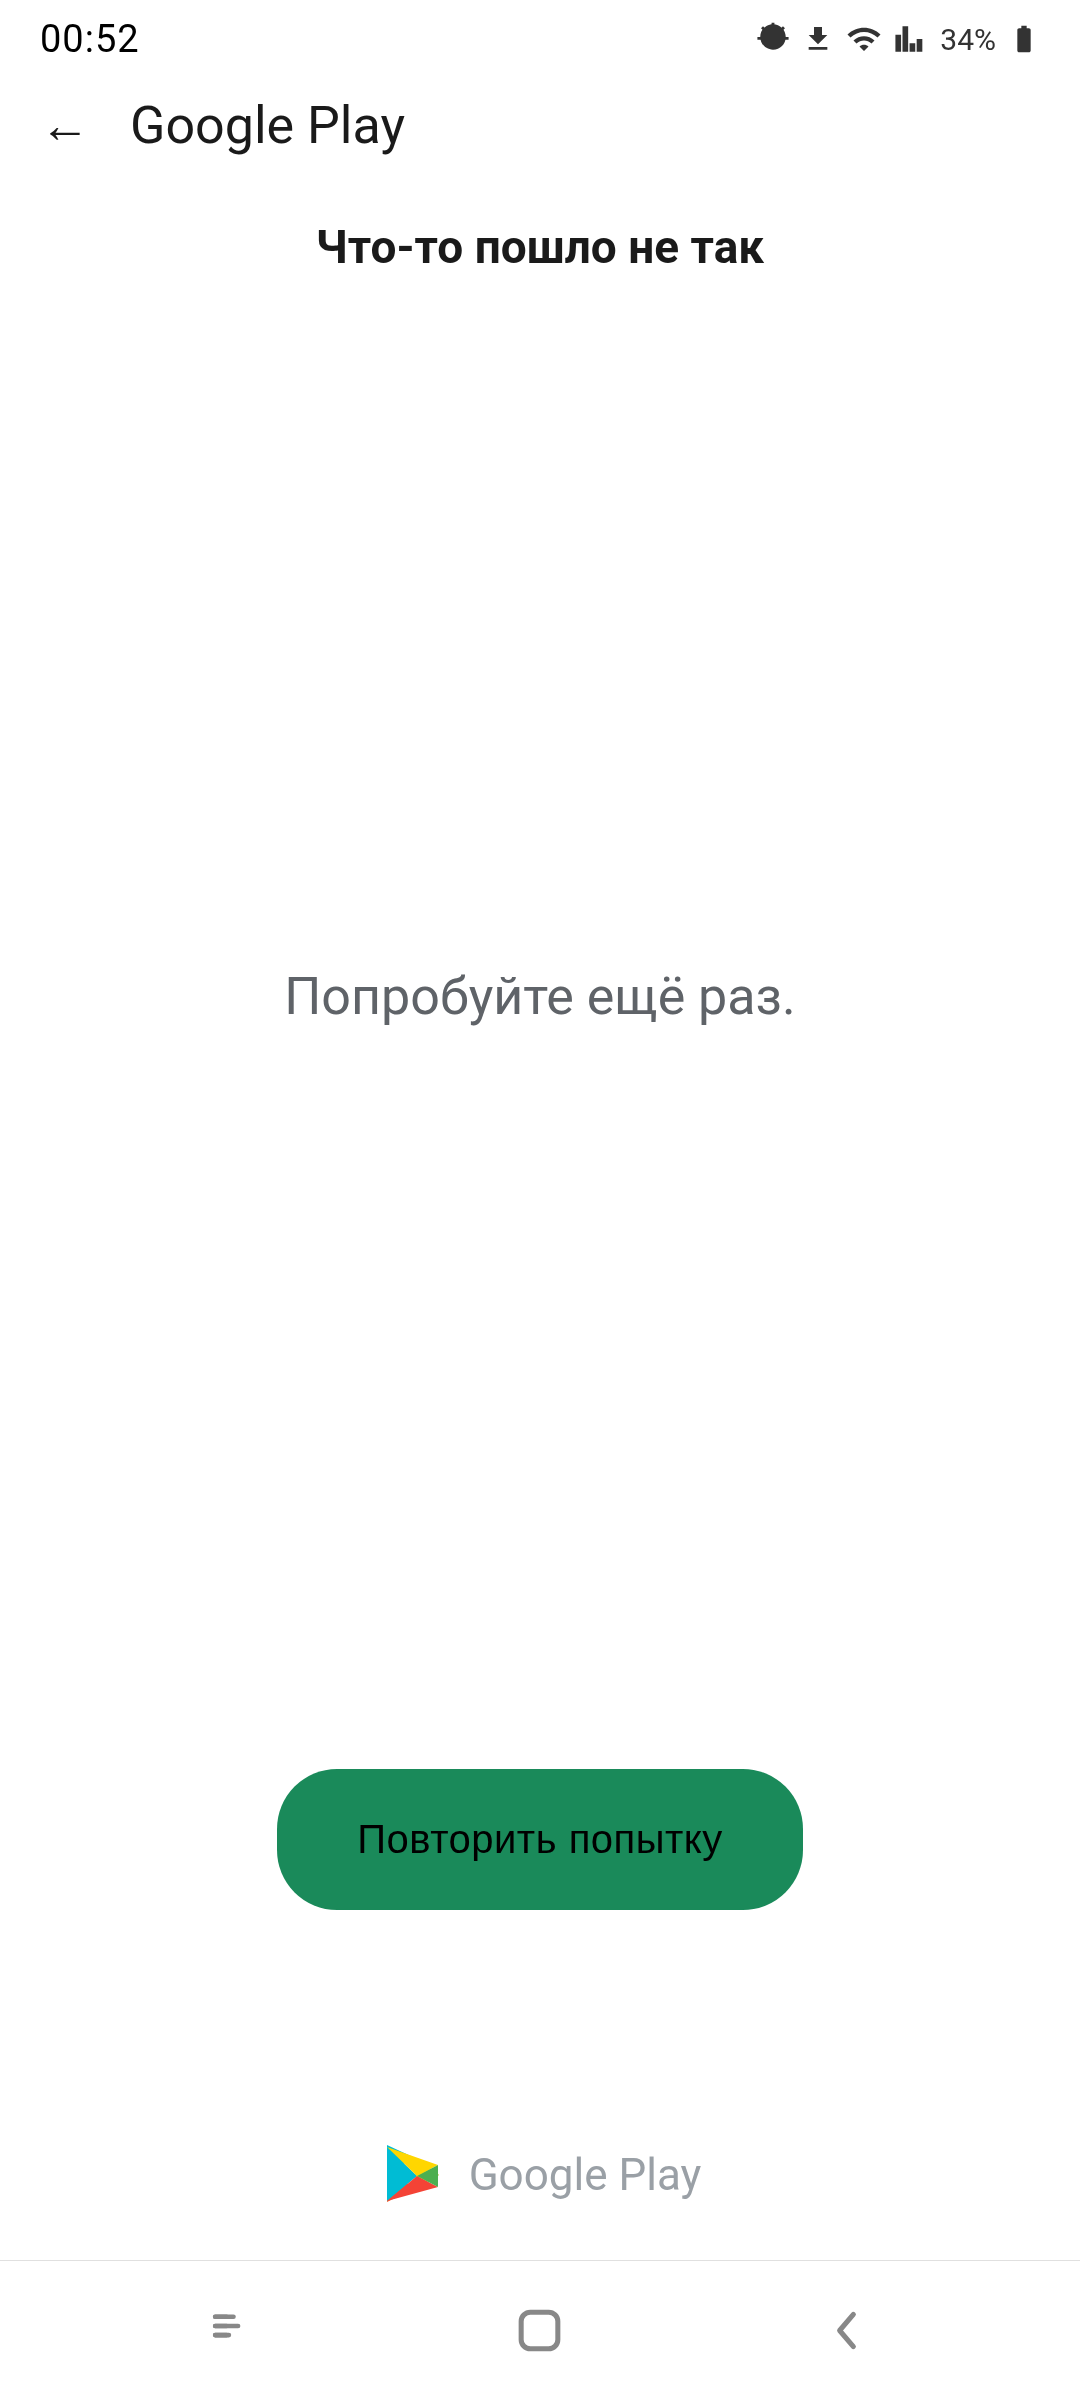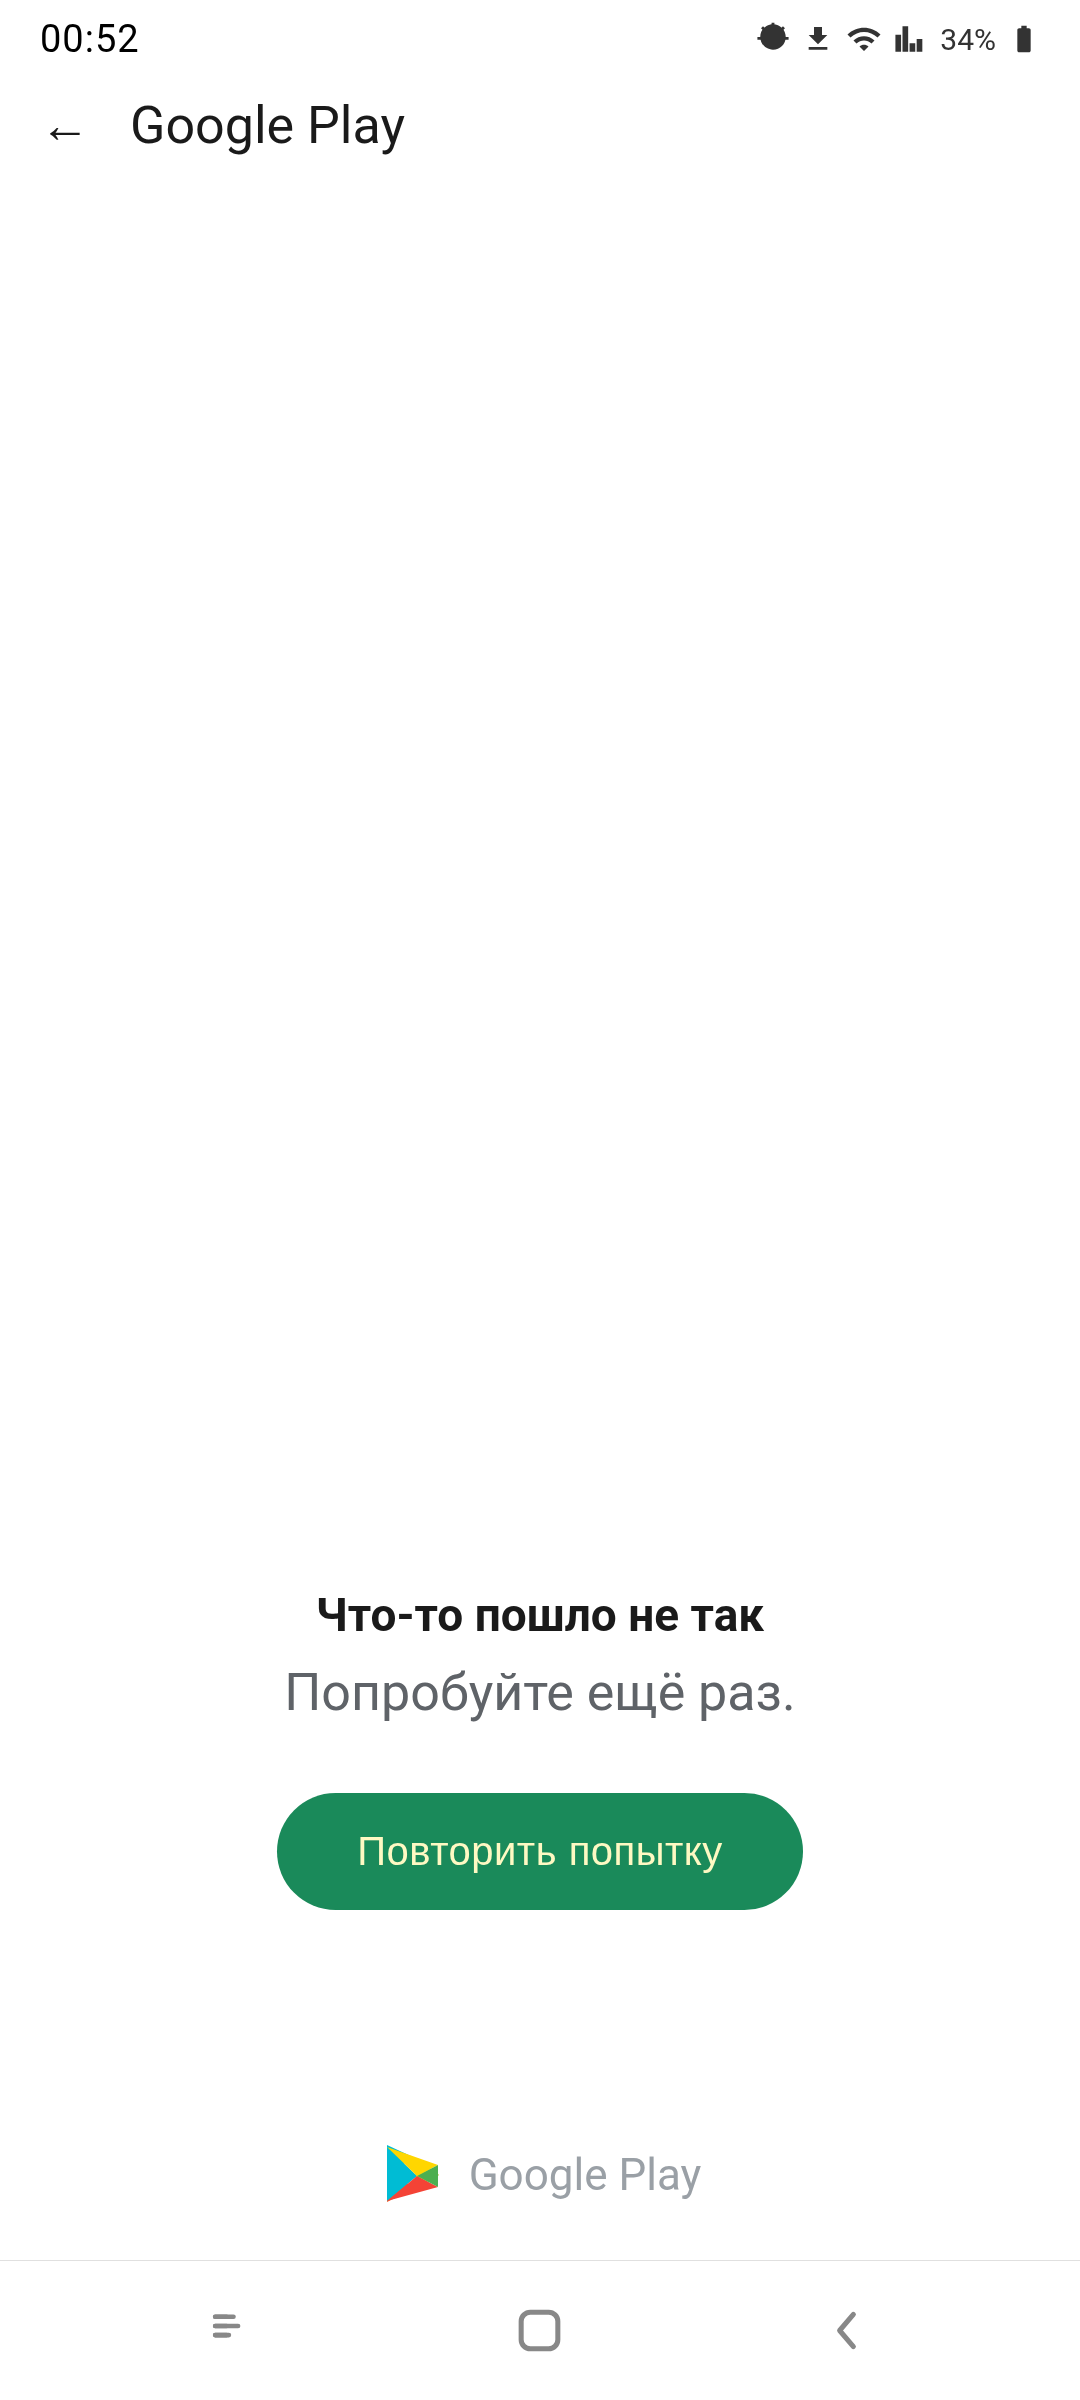--- a/index.html
+++ b/index.html
@@ -78,21 +78,21 @@
       color: #1a1a1a;
       letter-spacing: 0;
     }
 
     
     .main-content {
       flex: 1;
       display: flex;
       flex-direction: column;
       align-items: center;
-      justify-content: flex-end;
+      justify-content: space-between;
       padding: 40px;
       padding-bottom: 200px;
     }
 
     .error-title {
       font-size: 46px;
       font-weight: 700;
       color: #1a1a1a;
       text-align: center;
       margin-bottom: 20px;
@@ -102,24 +102,24 @@
     .error-subtitle {
       font-size: 52px;
       font-weight: 400;
       color: #5f6368;
       text-align: center;
       margin-bottom: 70px;
     }
 
     .retry-button {
       background-color: #1a8a5a;
-      color: #fef9c3;
+      color: #000000;
       border: none;
       border-radius: 60px;
-      padding: 36px 80px;
+      padding: 48px 80px;
       font-size: 40px;
       font-weight: 500;
       cursor: pointer;
       letter-spacing: 0.5px;
       white-space: nowrap;
     }
 
     
     .bottom-branding {
       display: flex;

